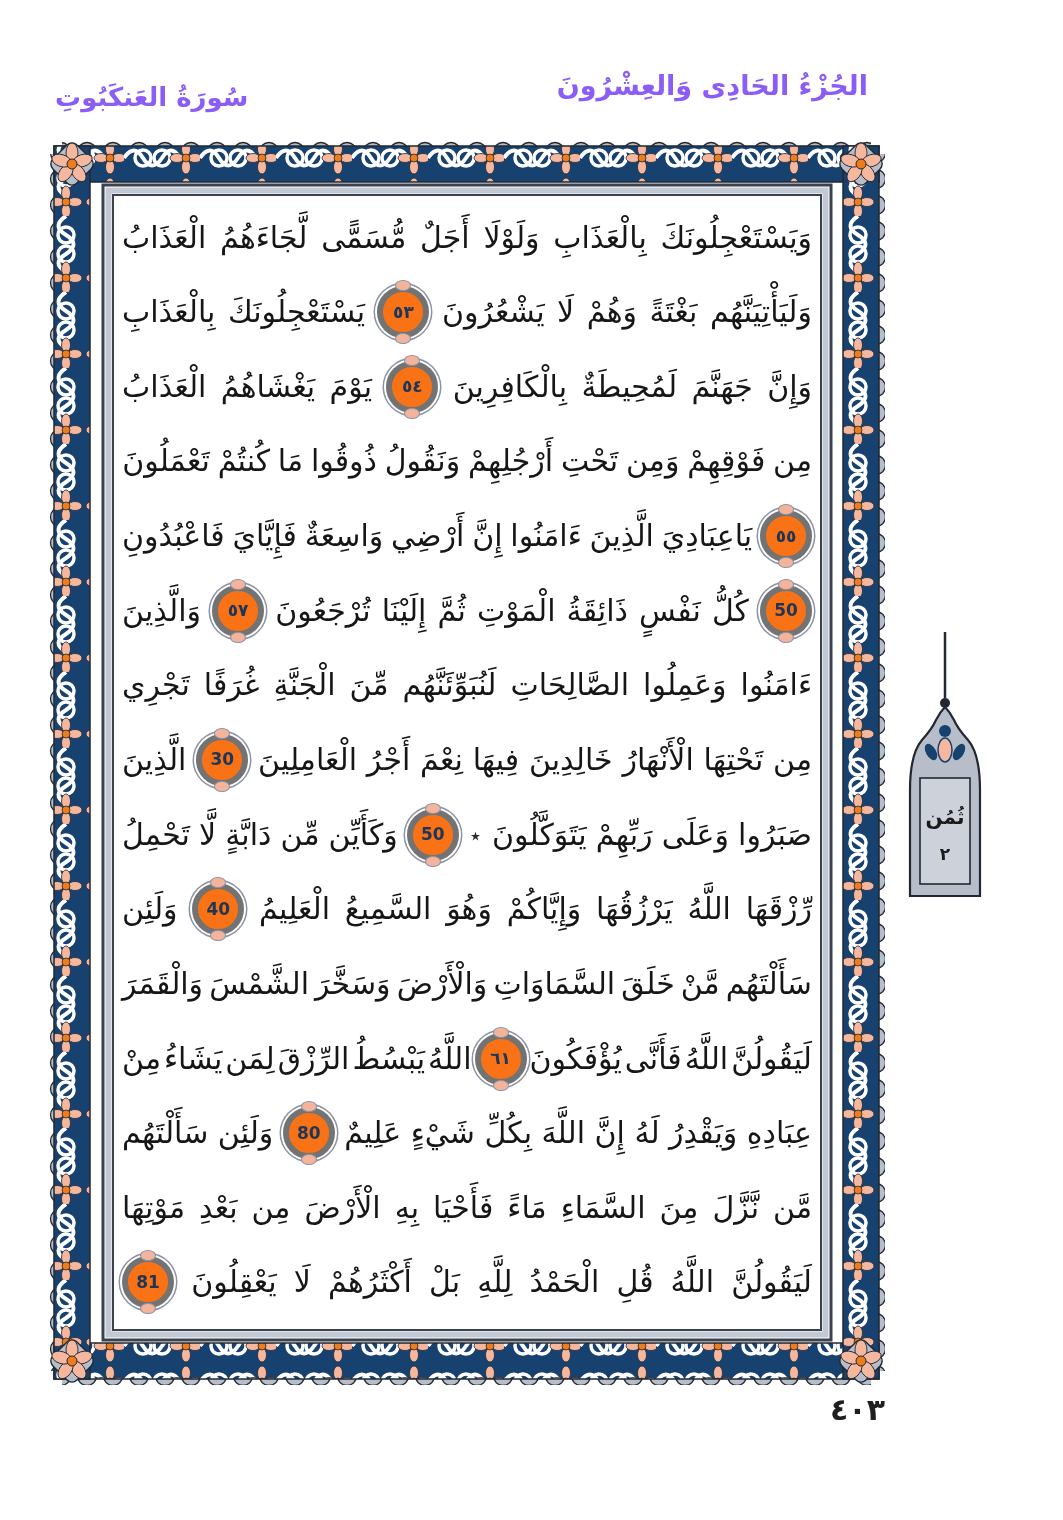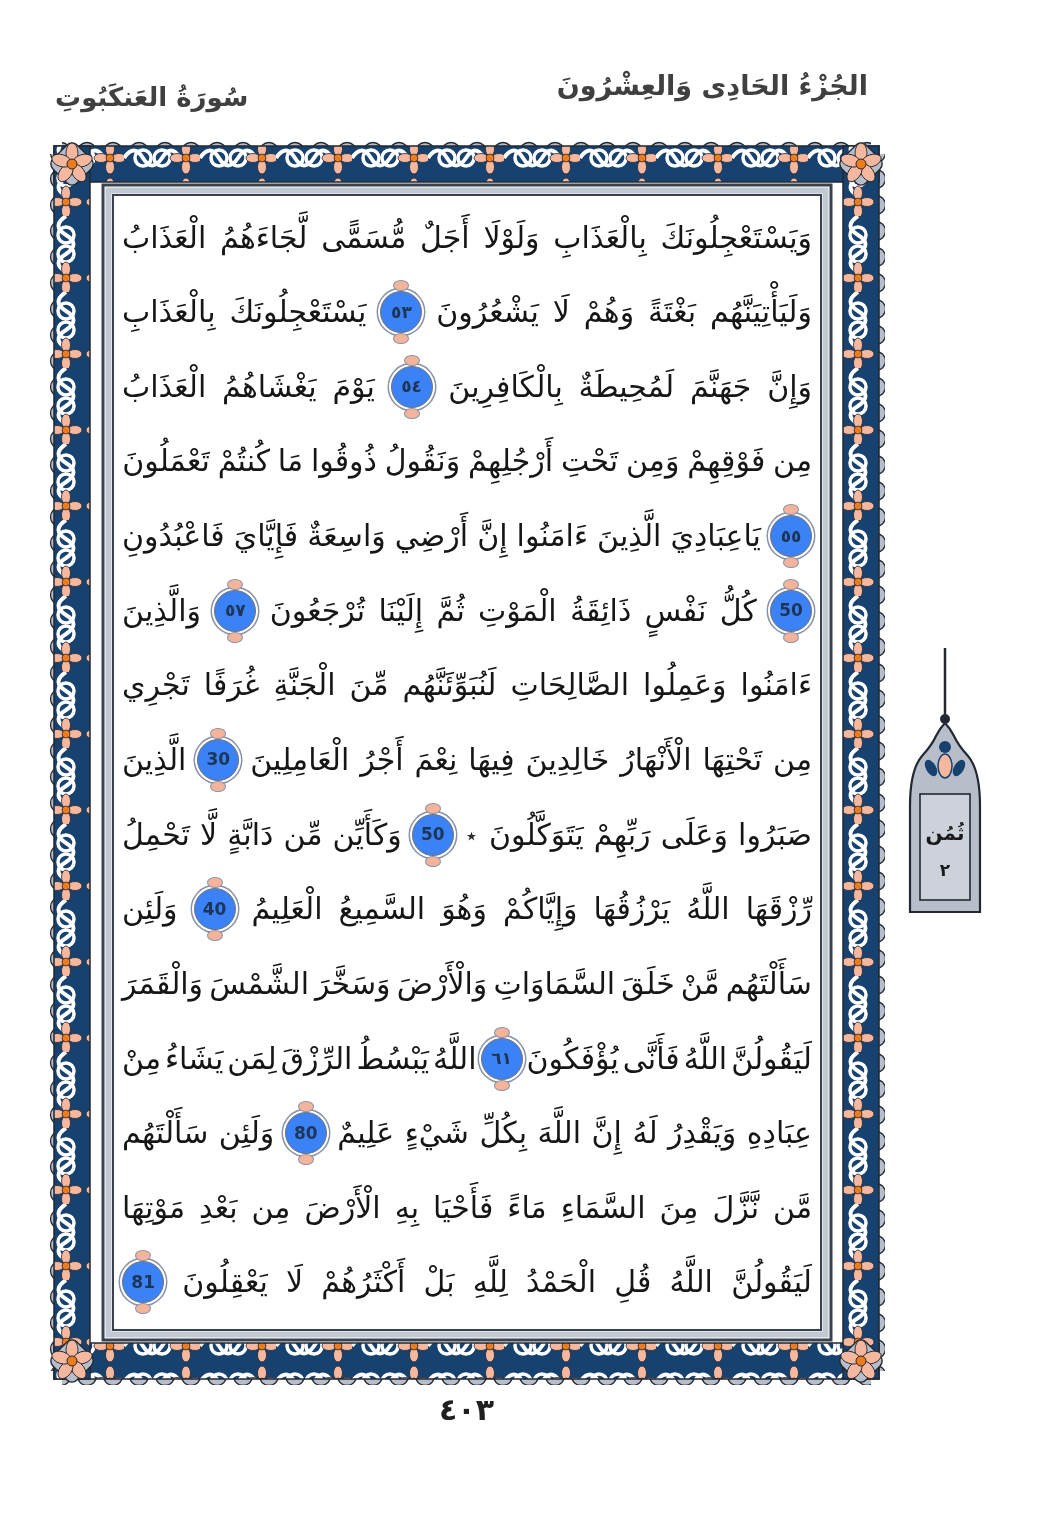--- a/index.html
+++ b/index.html
@@ -1,57 +1,57 @@
 <!DOCTYPE html>
 <html lang="ar" dir="rtl"><head>
 <meta charset="utf-8">
 <style>
   html,body{margin:0;padding:0;background:#ffffff;}
   body{
     width:1063px;height:1520px;position:relative;overflow:hidden;
     font-family:"DejaVu Sans",sans-serif;color:#141414;
   }
   
-  .hdr{position:absolute;font-size:27px;font-weight:700;color:#404040;
+  .hdr{position:absolute;font-size:27px;font-weight:700;color:#8b5cf6;
        white-space:nowrap;direction:rtl;}
   .hdr-juz{top:70px;right:195px;}
   .hdr-surah{top:82px;left:55px;font-size:26px;}
   
   .frame-wrap{position:absolute;left:48px;top:140px;width:837px;height:1245px;}
   
   .text-area{
     position:absolute;left:116px;top:198px;width:702px;height:1124px;
     display:flex;flex-direction:column;justify-content:space-between;
     background:transparent;padding:4px 6px;box-sizing:border-box;
   }
   .qline{
     display:flex;direction:rtl;justify-content:space-between;align-items:center;
     height:71px;font-size:30px;line-height:1.0;color:#161616;white-space:nowrap;
   }
   .qline .w{display:inline-block;}
   .qline .star{font-size:20px;color:#2b2b2b;padding:0 2px;}
   .vmark{
     position:relative;display:inline-flex;align-items:center;justify-content:center;
     width:40px;height:40px;border-radius:50%;
-    background:#3b82f6;border:1px solid #737373;
+    background:#f97316;border:6px solid #737373;
     box-shadow:0 0 0 2px #ffffff,0 0 0 3.5px #8a93a5;
     font-size:17px;font-weight:700;color:#1d3557;flex:0 0 auto;
   }
   .vmark::before,.vmark::after{
     content:"";position:absolute;left:50%;transform:translateX(-50%);
     width:14px;height:9px;border-radius:50%;
     background:#f4b49c;border:1px solid #8a93a5;
   }
   .vmark::before{top:-12px;}
   .vmark::after{bottom:-12px;}
   
-  .thumn{position:absolute;left:898px;top:644px;width:94px;height:275px;}
+  .thumn{position:absolute;left:898px;top:628px;width:94px;height:275px;}
   
   .page-num{
-    position:absolute;left:48px;top:1392px;width:837px;text-align:center;
+    position:absolute;left:48px;top:1392px;width:837px;
     font-size:30px;font-weight:700;color:#1f1f1f;direction:rtl;
   }
 </style>
 </head>
 <body>
 
 <div class="hdr hdr-juz">الجُزْءُ الحَادِى وَالعِشْرُونَ</div>
 <div class="hdr hdr-surah">سُورَةُ العَنكَبُوتِ</div>
 
 <div class="frame-wrap">

